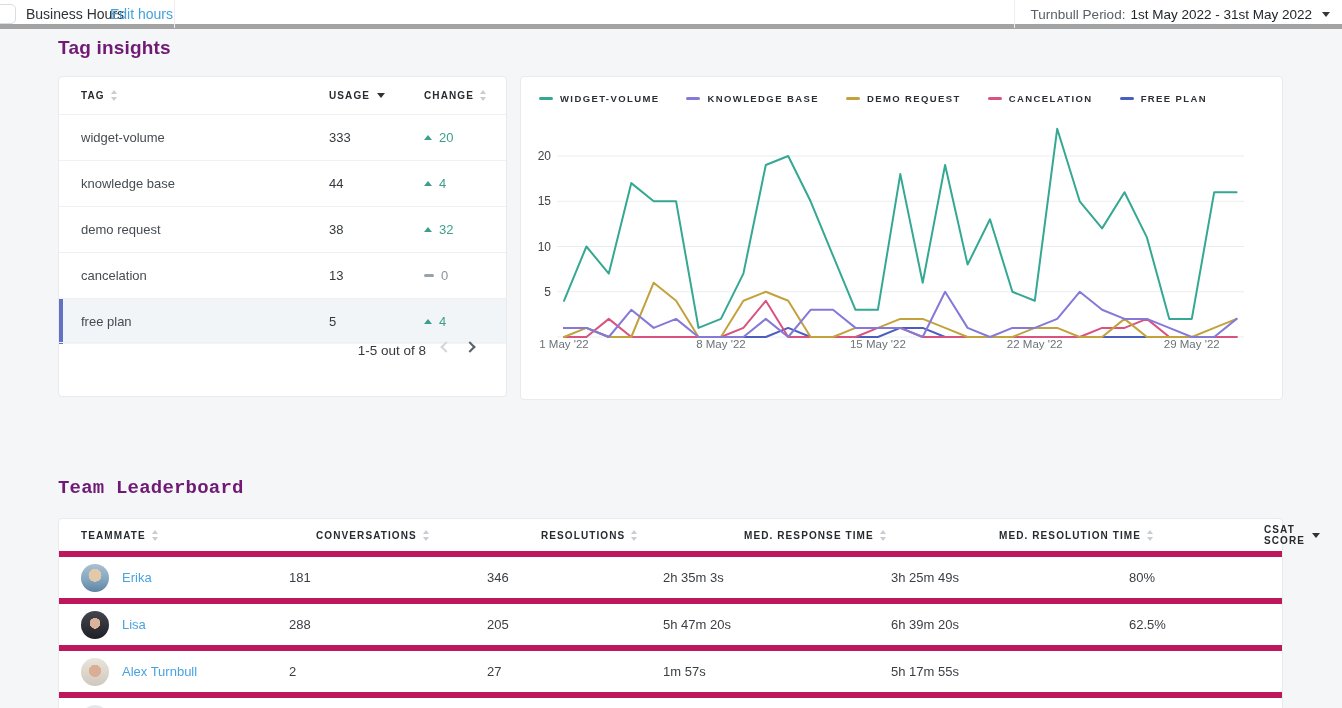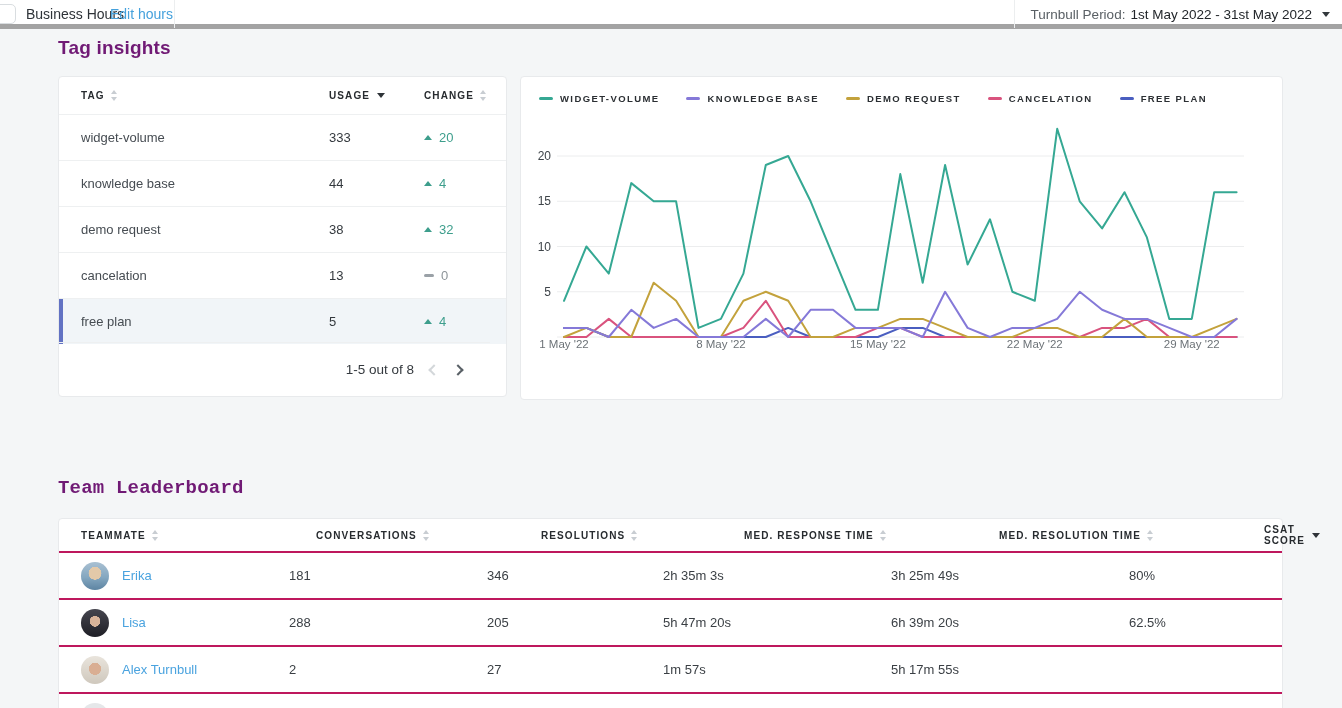--- a/index.html
+++ b/index.html
@@ -60,41 +60,41 @@
   .tag-row { position:relative; height:46px; border-top:1px solid #eef0f1; cursor:pointer; }
   .tag-row .cell { font-size:13px; }
   .tag-row .tagname { color:#464c52; }
   .tag-row .usage   { color:#34393e; }
   .tag-row.selected { background:#f1f5f8; }
   .tag-row.selected::before { content:""; position:absolute; left:0; top:0; bottom:0; width:4px; background:#6272c3; }
   .change { display:flex; align-items:center; gap:7px; color:#3d9e8c; }
   .change.flat { color:#8d9499; }
   .tri-up { width:0; height:0; border-left:4.5px solid transparent; border-right:4.5px solid transparent; border-bottom:5.5px solid #3d9e8c; display:inline-block; }
   .dash { width:10px; height:3px; background:#9aa1a7; border-radius:1.5px; display:inline-block; }
-  #tag-footer { position:absolute; left:0; right:16px; bottom:0; height:54px; border-top:1px solid #eef0f1;
-    display:flex; align-items:center; justify-content:flex-end; gap:16px; padding-right:28px; }
+  #tag-footer { position:absolute; left:0; right:4px; bottom:0; height:54px; border-top:1px solid #eef0f1;
+    display:flex; align-items:flex-start; justify-content:flex-end; gap:16px; padding-right:28px; }
   #tag-footer .pg-label { font-size:13.5px; color:#34393e; }
   .chev { width:8px; height:8px; display:inline-block; border-right:2px solid #596066; border-bottom:2px solid #596066; cursor:pointer; }
   .chev-left  { transform:rotate(135deg); }
   .chev-right { transform:rotate(-45deg); }
   .chev.disabled { border-color:#d3d7da; }
 
   
   #chart-legend { position:absolute; left:18px; top:16px; display:flex; gap:27px; }
   .legend-item { display:flex; align-items:center; gap:7px; cursor:pointer; }
   .swatch { width:14px; height:3px; border-radius:2px; display:inline-block; }
   .llabel { font-size:9.5px; font-weight:700; letter-spacing:1.4px; color:#2b2f33; }
   #tag-usage-chart { position:absolute; left:0; top:0; }
   .ytick { font-size:12px; fill:#3e4449; font-family:"Liberation Sans", sans-serif; }
   .xtick { font-size:11.5px; fill:#6c7277; font-family:"Liberation Sans", sans-serif; }
 
   
   .lb-grid { display:grid; grid-template-columns:208px 198px 176px 228px 238px auto; align-items:center; padding-left:22px; padding-right:24px; }
   #lb-header { height:32px;gap:27px; }
-  .lb-row { height:47px; border-top:2px solid #be185d; }
+  .lb-row { height:47px; border-top:6px solid #be185d; }
   .lb-row .cell { font-size:13px; color:#3a3f44; }
   .teammate { display:flex; align-items:center; gap:13px; }
   .name { font-size:13px; color:#4aa3df; cursor:pointer; text-decoration:none; }
   .av { width:28px; height:28px; border-radius:50%; flex:0 0 28px; }
   .av-erika { background:radial-gradient(circle at 50% 40%, #e3c9a9 0 29%, rgba(0,0,0,0) 30%), linear-gradient(180deg,#a9c0d2 0%, #84a7c0 55%, #5d84a2 100%); }
   .av-lisa  { background:radial-gradient(circle at 50% 44%, #d9b49a 0 25%, rgba(0,0,0,0) 26%), linear-gradient(180deg,#45454e 0%, #1f1f26 100%); }
   .av-alex  { background:radial-gradient(circle at 50% 46%, #d9ae93 0 29%, rgba(0,0,0,0) 30%), linear-gradient(180deg,#e9e4dc 0%, #cfc8bd 100%); }
   .av-gray  { background:#e5e7e9; }
   .csat-green { color:#3d9e8c; }
   .csat-gold  { color:#c2a23d; }

